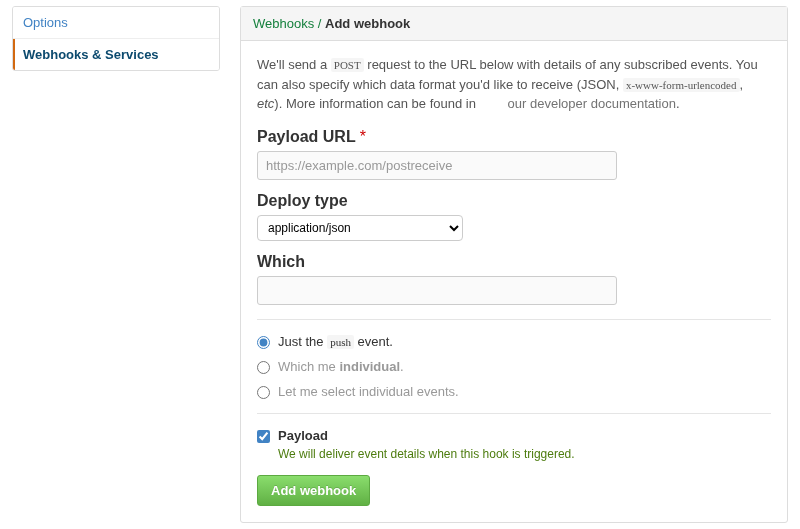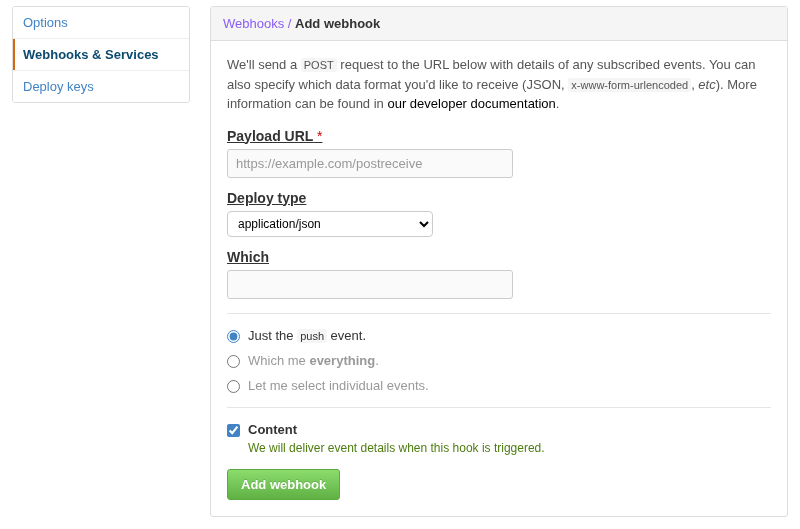--- a/index.html
+++ b/index.html
@@ -5,21 +5,21 @@
     * { box-sizing: border-box; margin: 0; padding: 0; }
     body {
       font-family: -apple-system, BlinkMacSystemFont, "Segoe UI", Helvetica, Arial, sans-serif;
       font-size: 13px;
       color: #333;
       background: #fff;
       padding: 6px 12px;
     }
     .layout { display: flex; gap: 20px; }
     .sidebar {
-      width: 178px;
+      width: 208px;
       flex-shrink: 0;
       border: 1px solid #ddd;
       border-radius: 3px;
       overflow: hidden;
       align-self: flex-start;
     }
     .sidebar-item {
       display: block;
       padding: 8px 10px;
       font-size: 13px;
@@ -47,44 +47,43 @@
       border: 1px solid #ddd;
       border-radius: 3px;
     }
     .panel-header {
       padding: 9px 12px;
       background: #f5f5f5;
       border-bottom: 1px solid #ddd;
       font-size: 13px;
       color: #333;
     }
-    .panel-header .crumb { color: #8b5cf6; }
+    .panel-header .crumb { color: #15803d; }
     .panel-header .current { font-weight: bold; }
     .panel-body { padding: 14px 16px 16px; }
     .intro { color: #555; font-size: 13px; line-height: 1.5; margin-bottom: 14px; }
     code.inline {
-      font-family: Liberation Sans, sans-serif;
+      font-family: Liberation Serif, serif;
       font-size: 11px;
       background: rgba(0,0,0,0.04);
       padding: 1px 3px;
       border-radius: 2px;
     }
-    a.link { color: #000000; text-decoration: none; }
+    a.link { color: #737373; text-decoration: none; margin-left: 28px; }
     .form-group { margin-bottom: 12px; }
     .form-label {
       display: block;
-      font-size: 14px;
+      font-size: 16px;
       font-weight: bold;
       margin-bottom: 5px;
       color: #333;
-      text-decoration: underline;
     }
     .req { color: #c00; font-weight: normal; }
     .text-input {
-      width: 286px;
+      width: 360px;
       max-width: 100%;
       padding: 6px 8px;
       font-size: 13px;
       color: #333;
       background: #fafafa;
       border: 1px solid #ccc;
       border-radius: 3px;
     }
     .text-input::placeholder { color: #999; }
     .select {
@@ -139,21 +138,20 @@
       text-shadow: 0 -1px 0 rgba(0,0,0,0.15);
     }
   </style>
 </head>
 <body>
 
 <div class="layout">
   <nav class="sidebar">
     <a class="sidebar-item"><span>Options</span></a>
     <a class="sidebar-item selected"><span>Webhooks &amp; Services</span></a>
-    <a class="sidebar-item"><span>Deploy keys</span></a>
   </nav>
 
   <main class="main">
     <div class="panel">
       <div class="panel-header">
         <span class="crumb">Webhooks</span><span class="crumb"> / </span><span class="current">Add webhook</span>
       </div>
       <div class="panel-body">
         <p class="intro">
           <span>We'll send a </span><code class="inline">POST</code><span> request to the URL below with details of any subscribed events. You can also specify which data format you'd like to receive (JSON, </span><code class="inline">x-www-form-urlencoded</code><span>, </span><em>etc</em><span>). More information can be found in </span><a href="#" class="link">our developer documentation</a><span>.</span>
@@ -179,33 +177,33 @@
         <hr class="divider">
 
 
         <label class="radio-row">
           <input type="radio" name="ev" checked="" style="">
           <span><span>Just the </span><code class="inline">push</code><span> event.</span></span>
         </label>
 
         <label class="radio-row dim">
           <input type="radio" name="ev" style="">
-          <span><span>Which me </span><strong>everything</strong><span>.</span></span>
+          <span><span>Which me </span><strong>individual</strong><span>.</span></span>
         </label>
 
         <label class="radio-row dim">
           <input type="radio" name="ev" style="">
           <span>Let me select individual events.</span>
         </label>
 
         <hr class="divider">
 
         <label class="check-row">
           <input type="checkbox" checked="" style="">
-          <strong>Content</strong>
+          <strong>Payload</strong>
         </label>
         <div class="check-sub">We will deliver event details when this hook is triggered.</div>
 
         <button class="btn-primary">Add webhook</button>
       </div>
     </div>
   </main>
 </div>
 
 </body></html>

